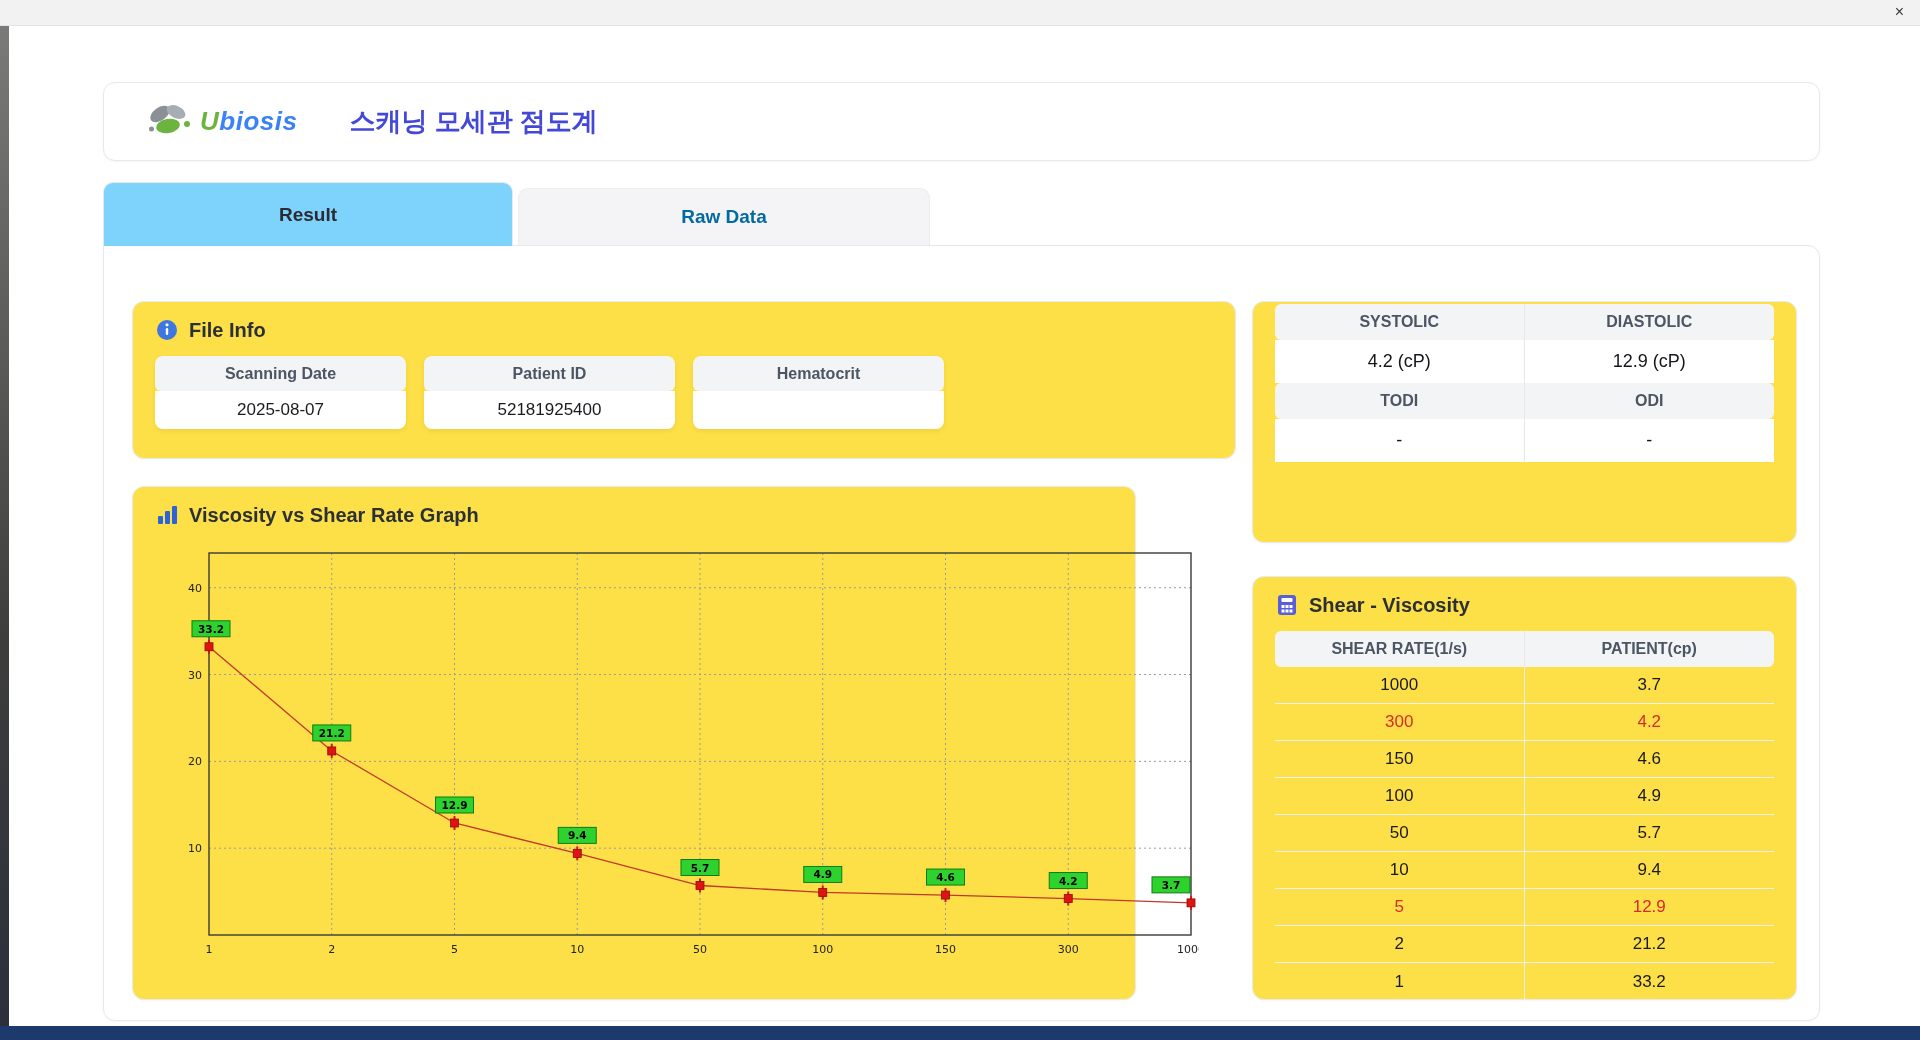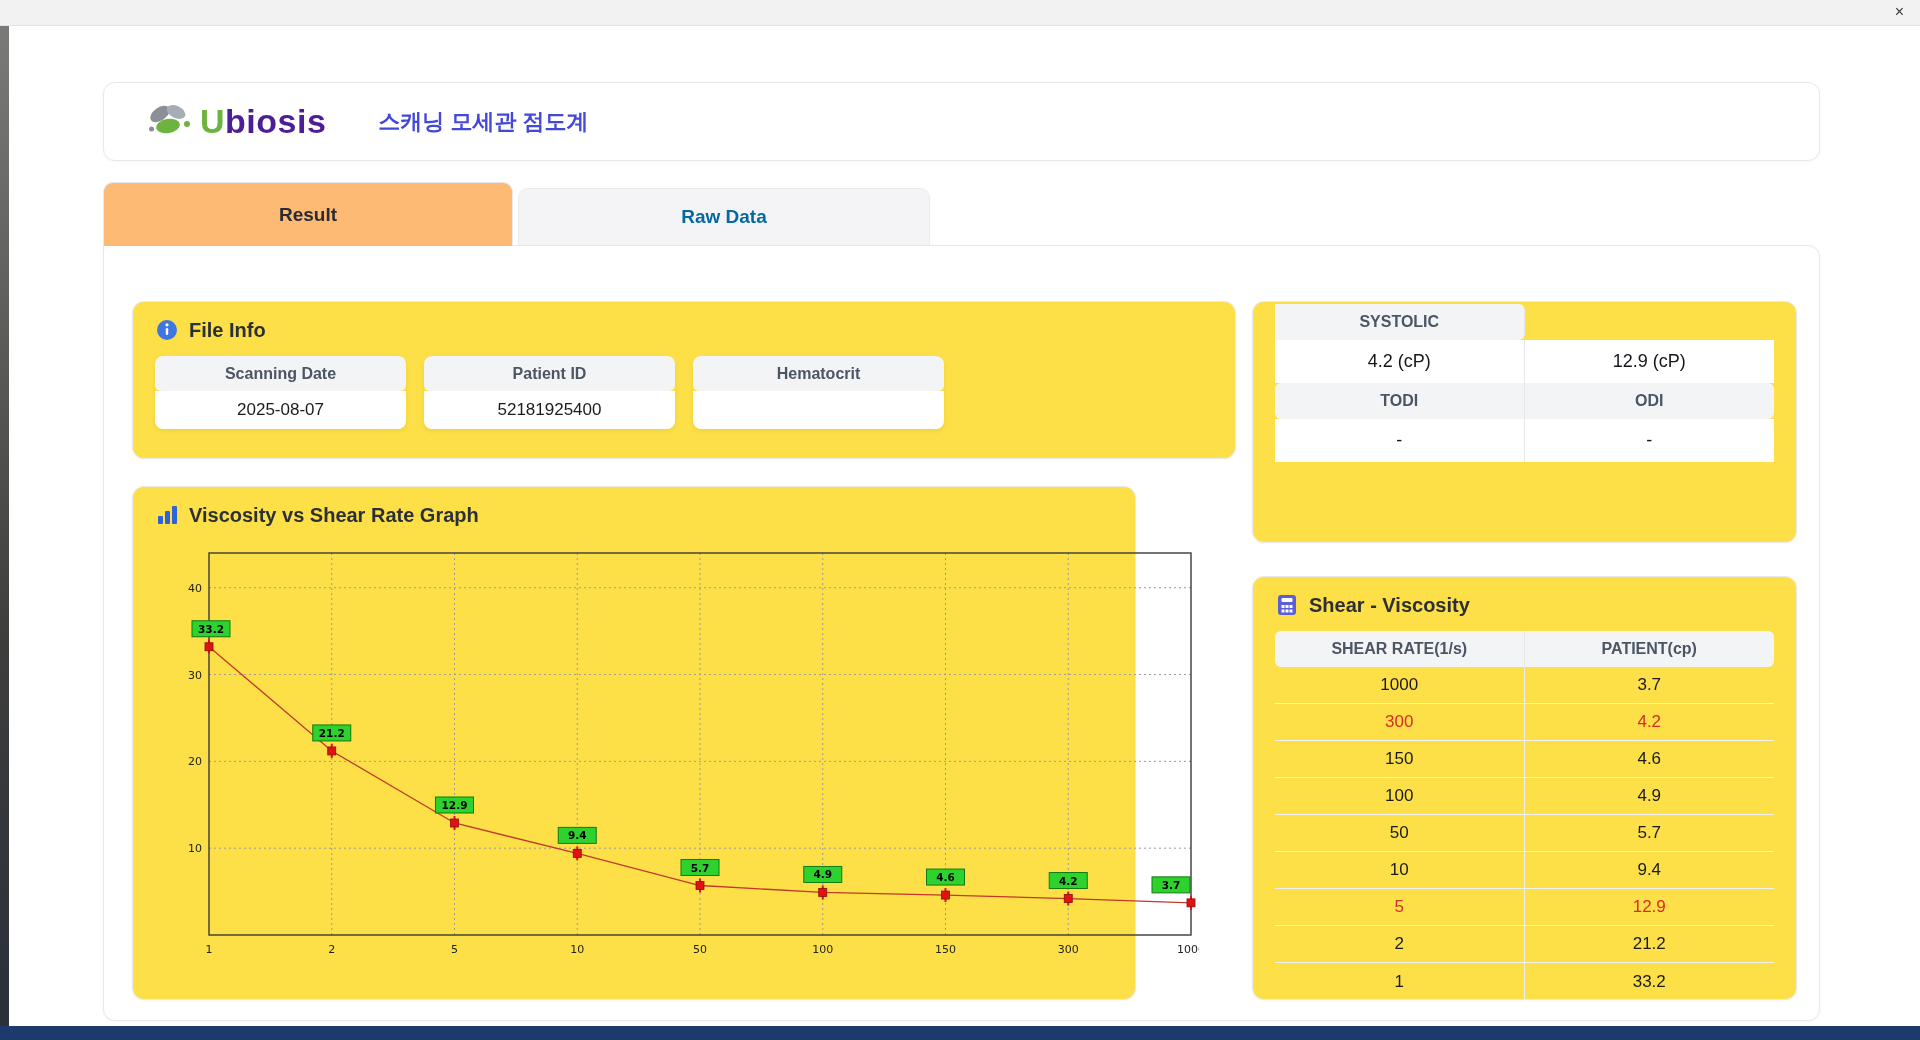--- a/index.html
+++ b/index.html
@@ -9,28 +9,28 @@
   
   .titlebar { position:absolute; top:0; left:0; right:0; height:26px; background:#f2f2f3; border-bottom:1px solid #e3e3e6; z-index:5; }
   .close-x { position:absolute; right:16px; top:3px; font-size:16px; line-height:18px; color:#3a3a3a; cursor:pointer; }
   .left-strip { position:absolute; left:0; top:26px; width:9px; bottom:0; background:linear-gradient(180deg,#7a7a78,#3e3e3c 60%,#2a2f3a); z-index:4; }
   .bottom-strip { position:absolute; left:0; right:0; bottom:0; height:14px; background:#1c3a6b; z-index:4; }
   .window { position:absolute; left:9px; top:26px; width:1911px; height:1000px; background:#ffffff; }
 
   
   .header-card { position:absolute; left:94px; top:56px; width:1717px; height:79px; border:1px solid #e7e8ec; border-radius:12px; background:#fff; display:flex; align-items:center; padding:0 42px; gap:52px; box-shadow:0 1px 3px rgba(0,0,0,0.04); }
   .logo-wrap { display:flex; align-items:center; gap:8px; }
-  .logo-text { display:inline-block; font-size:34px; font-weight:bold; color:#4c1d95; letter-spacing:0.5px; }
+  .logo-text { display:inline-block; font-size:26px; font-weight:bold; color:#3b82f6; letter-spacing:0.5px;font-style:italic; }
   .logo-text::first-letter { color:#6cb43f; }
-  .app-title { font-size:22px; font-weight:bold; color:#4348d8; }
+  .app-title { font-size:26px; font-weight:bold; color:#4348d8; }
 
   
   .tabs { position:absolute; left:94px; top:156px; display:flex; align-items:flex-end; z-index:3; height:64px; }
   .tab { display:flex; align-items:center; justify-content:center; font-size:19px; font-weight:bold; border-radius:10px 10px 0 0; cursor:pointer; }
-  .tab.active { width:410px; height:64px; background:#fdba74; border:1px solid #e7e8ec; border-bottom:none; color:#2b2b33; }
+  .tab.active { width:410px; height:64px; background:#7dd3fc; border:1px solid #e7e8ec; border-bottom:none; color:#2b2b33; }
   .tab.inactive { width:412px; height:57px; background:#f4f4f6; border:1px solid #ececf0; border-bottom:none; color:#0369a1; margin-left:5px; margin-bottom:1px; }
 
   
   .main-card { position:absolute; left:94px; top:219px; width:1717px; height:776px; background:#fff; border:1px solid #e7e8ec; border-radius:0 12px 12px 12px; box-shadow:0 1px 3px rgba(0,0,0,0.04); }
   .panel { position:absolute; background:#fde047; border:1px solid #e9eaee; border-radius:12px; box-shadow:0 1px 2px rgba(0,0,0,0.03); }
   .panel-title { display:flex; align-items:center; gap:10px; padding:16px 22px 12px 22px; font-size:20px; font-weight:bold; color:#2b2f36; }
 
   
   .panel.file-info { left:28px; top:55px; width:1104px; height:158px; }
   .fi-grid { display:grid; grid-template-columns:repeat(4,1fr); gap:18px; padding:2px 22px 0 22px; }
@@ -206,20 +206,21 @@
             <rect class="pt-label-bg" x="983" y="333.8772727272727" width="38" height="16"></rect>
             <text class="pt-label" x="1002" y="345.8772727272727">3.7</text>
           </svg>
       </div>
     </div>
 
     <div class="panel blood">
       <div class="bv-table">
           <div class="bv-row bv-header">
             <div class="bv-cell bv-divider">SYSTOLIC</div>
+            <div class="bv-cell">DIASTOLIC</div>
           </div>
           <div class="bv-row bv-value">
             <div class="bv-cell bv-divider">4.2 (cP)</div>
             <div class="bv-cell">12.9 (cP)</div>
           </div>
           <div class="bv-row bv-header">
             <div class="bv-cell bv-divider">TODI</div>
             <div class="bv-cell">ODI</div>
           </div>
           <div class="bv-row bv-value">

